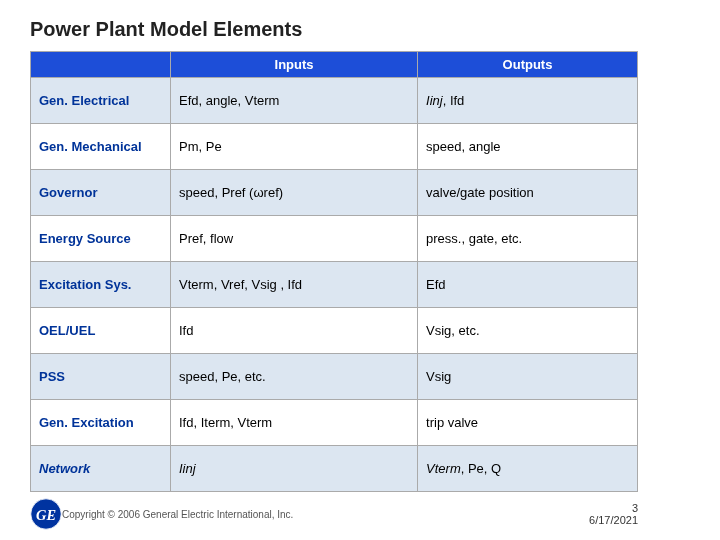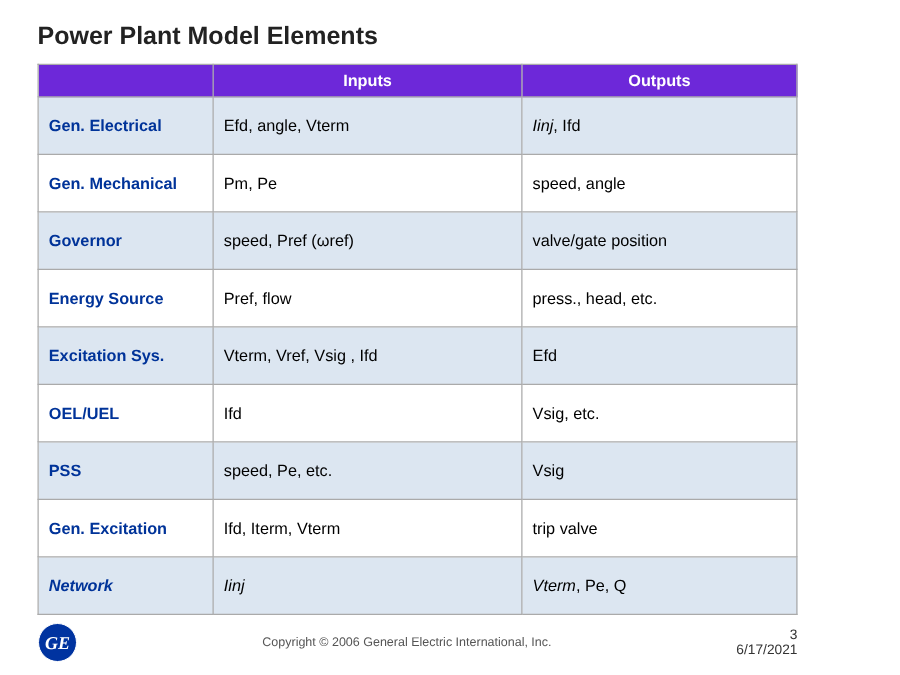--- a/index.html
+++ b/index.html
@@ -23,21 +23,21 @@
       font-weight: bold;
       color: #222222;
       margin-bottom: 10px;
     }
     table {
       width: 100%;
       border-collapse: collapse;
       font-size: 13px;
     }
     th {
-      background-color: #6d28d9;
+      background-color: #1d4ed8;
       color: #ffffff;
       text-align: center;
       padding: 5px 8px;
       border: 1px solid #aaaaaa;
       font-weight: bold;
     }
     td {
       border: 1px solid #aaaaaa;
       padding: 15px 8px;
       vertical-align: top;
@@ -68,21 +68,20 @@
       align-items: center;
       gap: 6px;
     }
     .ge-logo {
       width: 32px;
       height: 32px;
     }
     .footer-center {
       font-size: 10px;
       color: #555555;
-      text-align: center;
       flex: 1;
     }
     .footer-right {
       font-size: 11px;
       color: #333333;
       text-align: right;
     }
   </style>
 </head>
 <body>
@@ -110,21 +109,21 @@
           <td>speed, angle</td>
         </tr>
         <tr>
           <td>Governor</td>
           <td>speed, Pref (ωref)</td>
           <td>valve/gate position</td>
         </tr>
         <tr>
           <td>Energy Source</td>
           <td>Pref, flow</td>
-          <td>press., head, etc.</td>
+          <td>press., gate, etc.</td>
         </tr>
         <tr>
           <td>Excitation Sys.</td>
           <td>Vterm, Vref, Vsig , Ifd</td>
           <td>Efd</td>
         </tr>
         <tr>
           <td>OEL/UEL</td>
           <td>Ifd</td>
           <td>Vsig, etc.</td>

